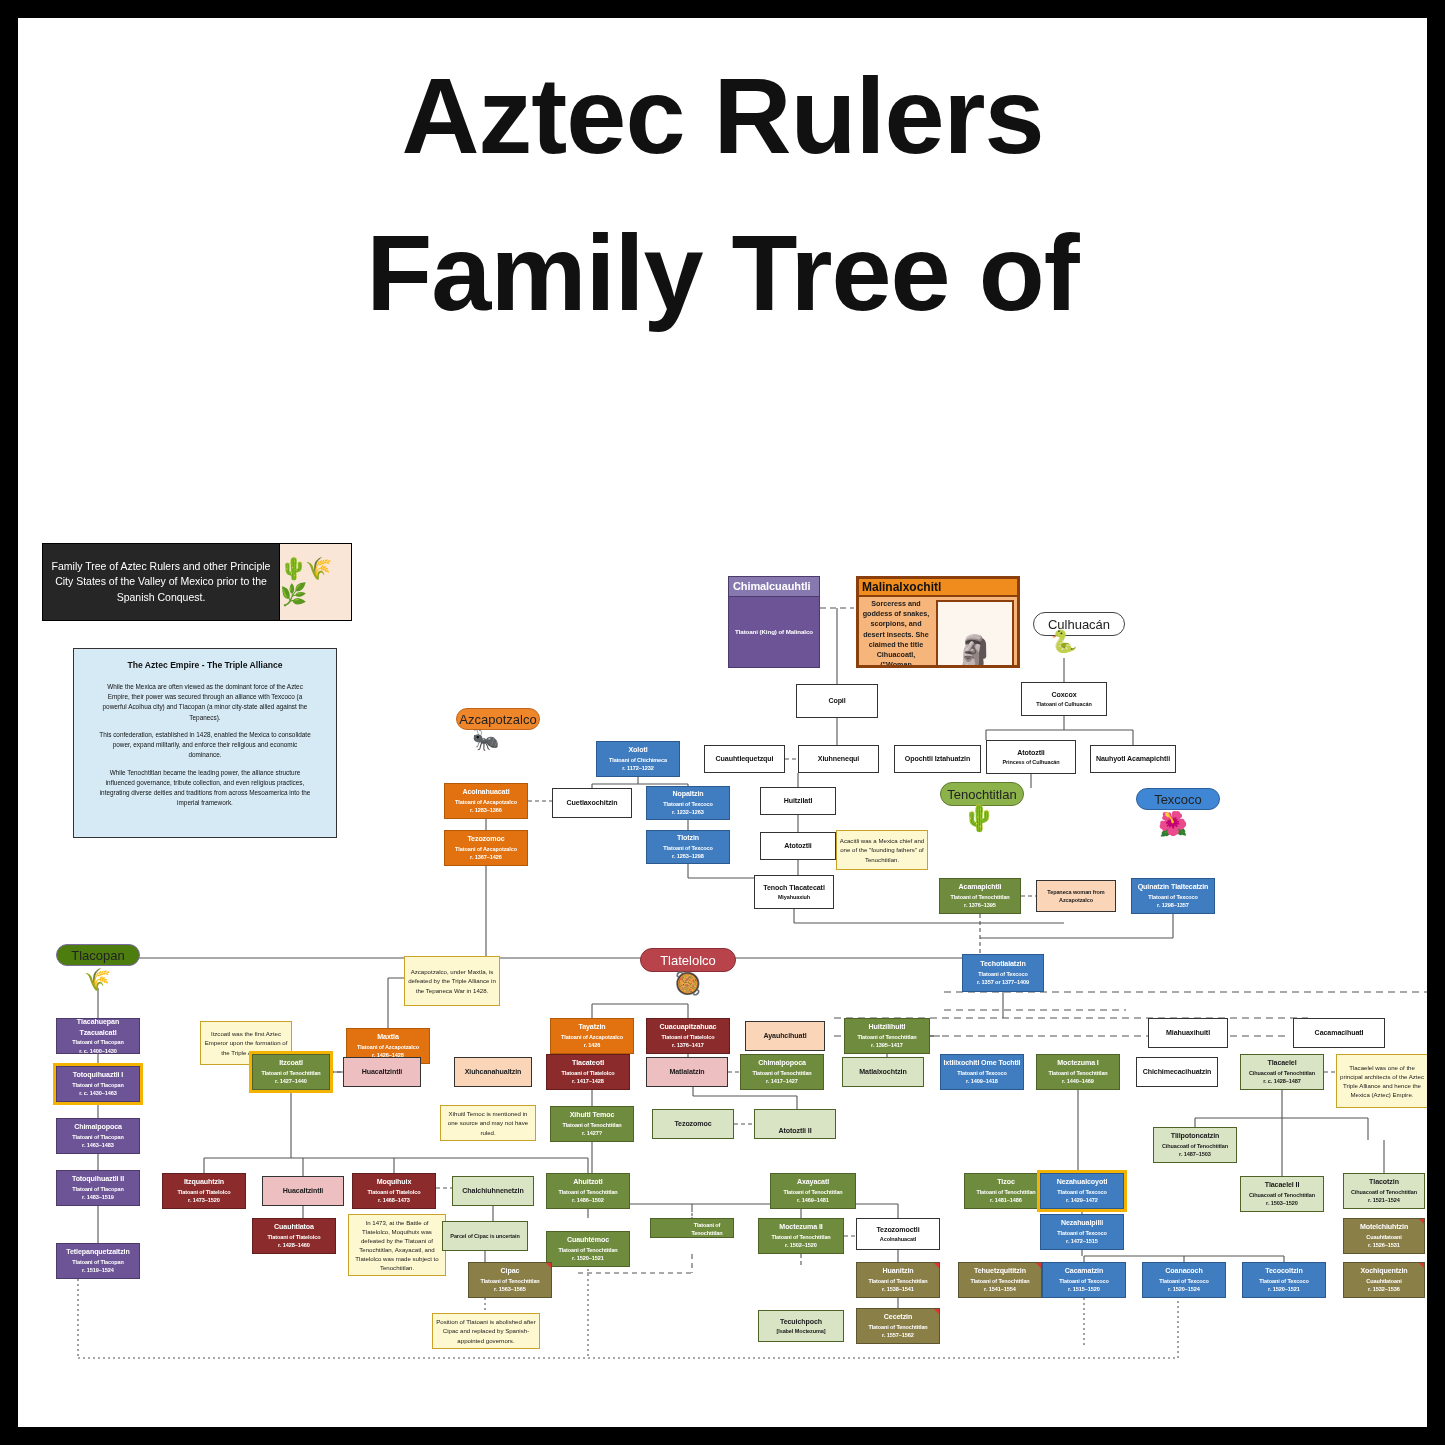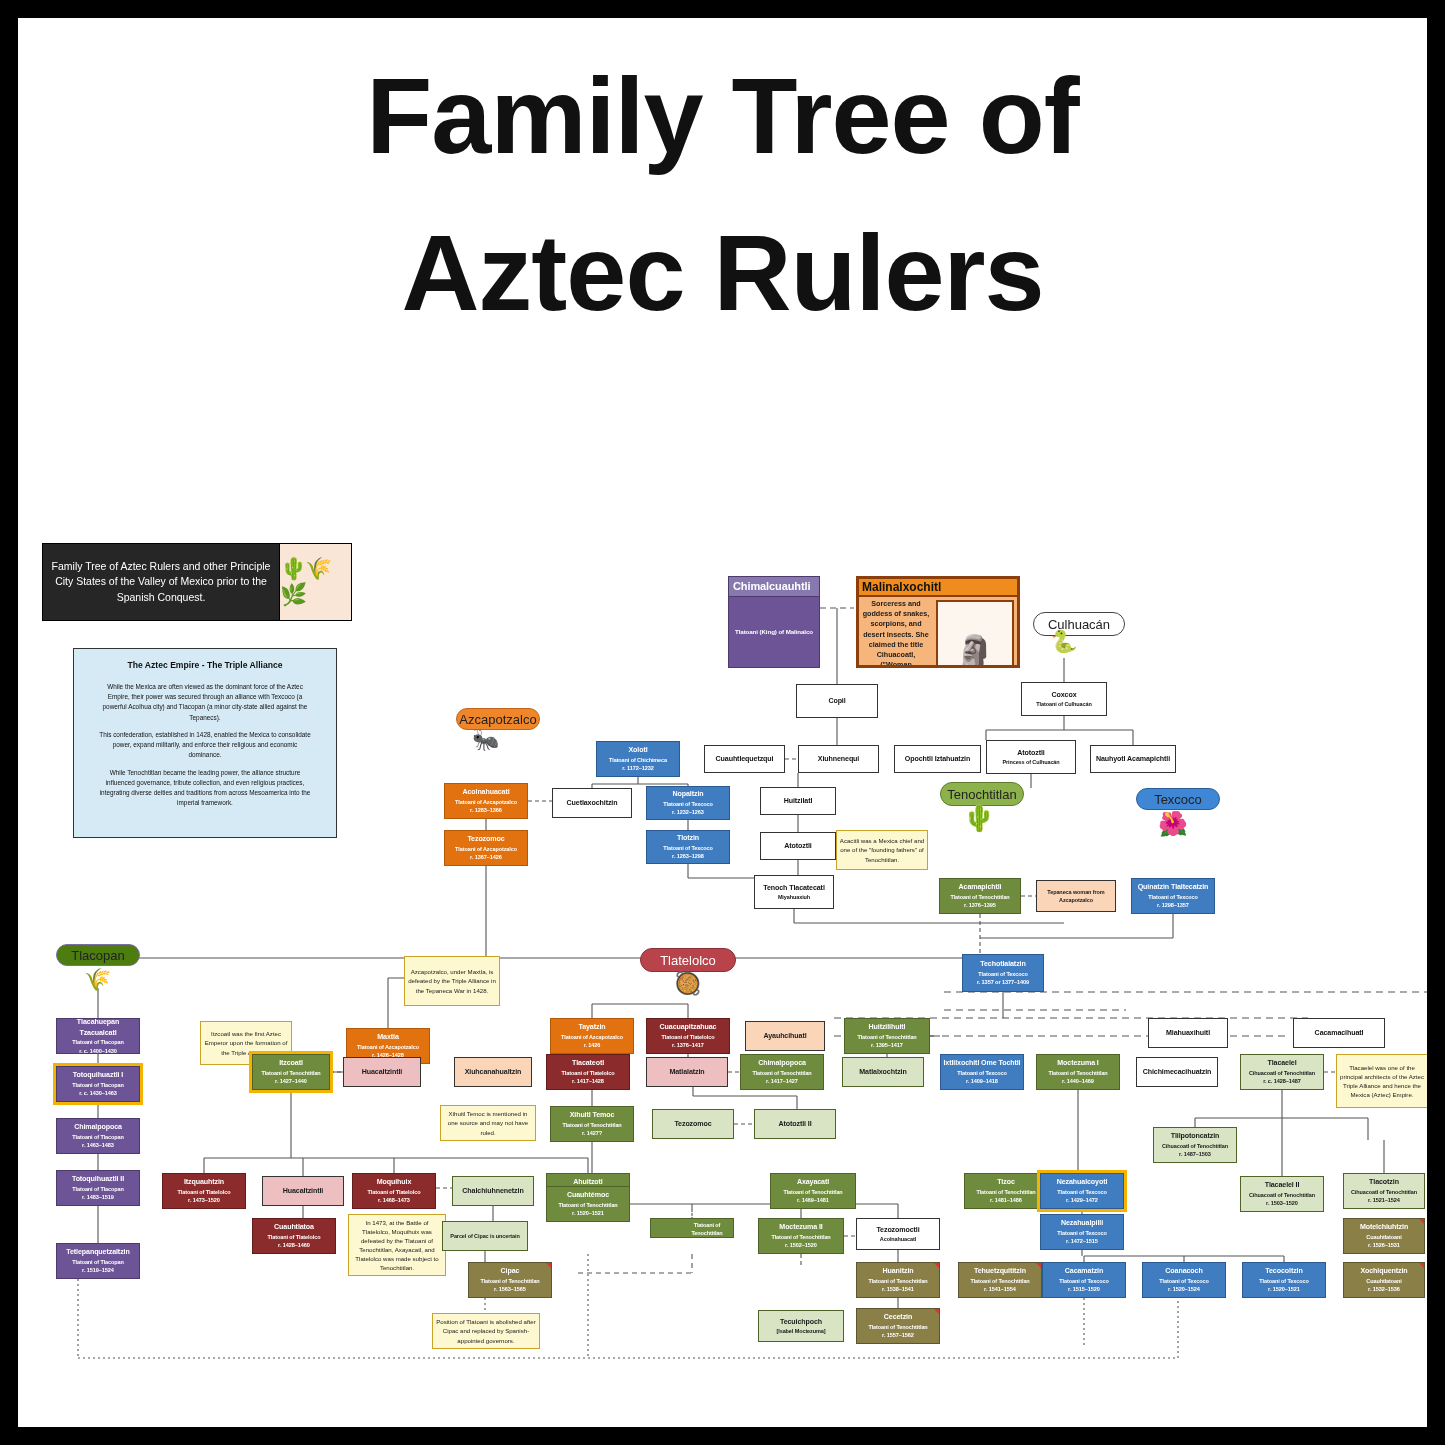--- a/index.html
+++ b/index.html
@@ -119,22 +119,22 @@
 
   .red-corner { position:absolute; right:0; top:0; width:0; height:0;
                 border-left:5px solid transparent; border-top:5px solid #d33; }
 </style>
 </head>
 <body>
 
 <div id="page">
 
   <div id="title">
+    <div>Aztec Rulers</div>
     <div>Family Tree of</div>
-    <div>Aztec Rulers</div>
   </div>
 
   <svg id="svg-lines" viewBox="0 0 1409 1409">
     <g stroke="#555" stroke-width="1.1" fill="none">
 
       <path d="M802,590 L836,590" stroke-dasharray="6 4"></path>
       <path d="M819,590 L819,666"></path>
       <path d="M819,700 L819,727"></path>
 
       <path d="M767,741 L780,741" stroke-dasharray="4 3"></path>
@@ -420,21 +420,21 @@
         <div class="dt">r. c. 1428–1487</div>
       </div>
       <div class="node c-green" style="left: 532px; top: 1088px; width: 84px; height: 36px;">
         <div class="nm">Xihuitl Temoc</div>
         <div class="rl">Tlatoani of Tenochtitlan</div>
         <div class="dt">r. 1427?</div>
       </div>
       <div class="node c-lgreen" style="left: 634px; top: 1091px; width: 82px; height: 30px;">
         <div class="nm">Tezozomoc</div>
       </div>
-      <div class="node c-lgreen" style="left: 736px; top: 1091px; width: 82px; height: 30px;">
+      <div class="node c-lgreen" style="left: 736px; top: 1091px; width: 82px; height: 30px; justify-content: flex-end;">
         <div class="nm">Atotoztli II</div>
       </div>
       <div class="node c-lgreen" style="left: 1135px; top: 1109px; width: 84px; height: 36px;">
         <div class="nm">Tlilpotoncatzin</div>
         <div class="rl">Cihuacoatl of Tenochtitlan</div>
         <div class="dt">r. 1487–1503</div>
       </div>
       <div class="node c-maroon" style="left: 144px; top: 1155px; width: 84px; height: 36px;">
         <div class="nm">Itzquauhtzin</div>
         <div class="rl">Tlatoani of Tlatelolco</div>
@@ -479,21 +479,21 @@
       <div class="node c-lgreen" style="left: 1325px; top: 1155px; width: 82px; height: 36px;">
         <div class="nm">Tlacotzin</div>
         <div class="rl">Cihuacoatl of Tenochtitlan</div>
         <div class="dt">r. 1521–1524</div>
       </div>
       <div class="node c-maroon" style="left: 234px; top: 1200px; width: 84px; height: 36px;">
         <div class="nm">Cuauhtlatoa</div>
         <div class="rl">Tlatoani of Tlatelolco</div>
         <div class="dt">r. 1428–1460</div>
       </div>
-      <div class="node c-green" style="left: 528px; top: 1168px; width: 84px; height: 36px;">
+      <div class="node c-green" style="left: 528px; top: 1213px; width: 84px; height: 36px;">
         <div class="nm">Cuauhtémoc</div>
         <div class="rl">Tlatoani of Tenochtitlan</div>
         <div class="dt">r. 1520–1521</div>
       </div>
       <div class="node c-green" style="left: 632px; top: 1200px; width: 84px; height: 20px; padding-left: 32px;">
         <div class="nm">Cuitláhuac</div>
         <div class="rl">Tlatoani of Tenochtitlan</div>
         <div class="dt">r. 1520</div>
       </div>
       <div class="node c-green" style="left: 740px; top: 1200px; width: 86px; height: 36px;">

